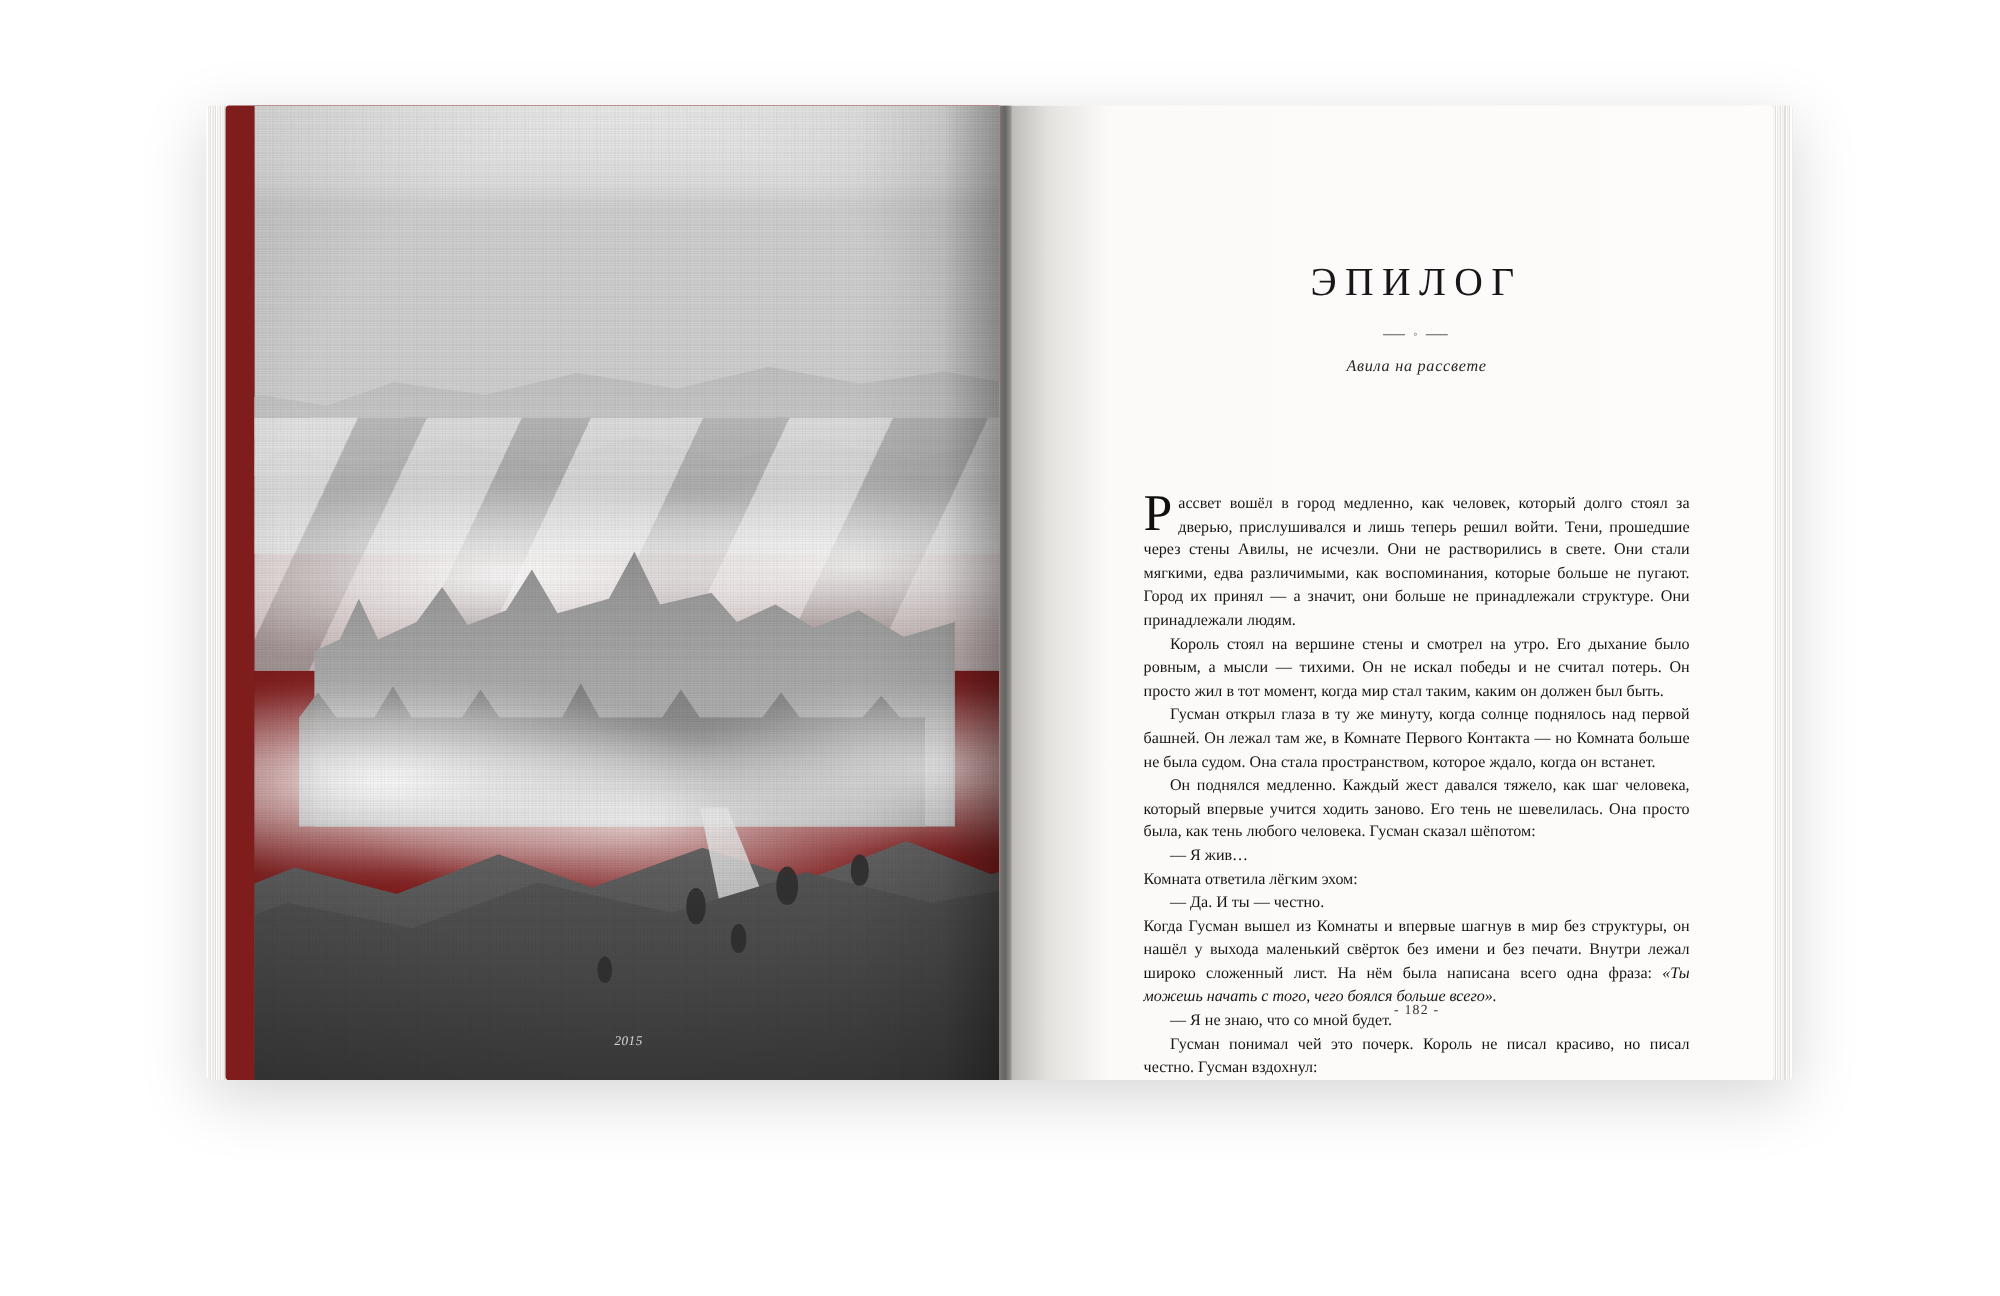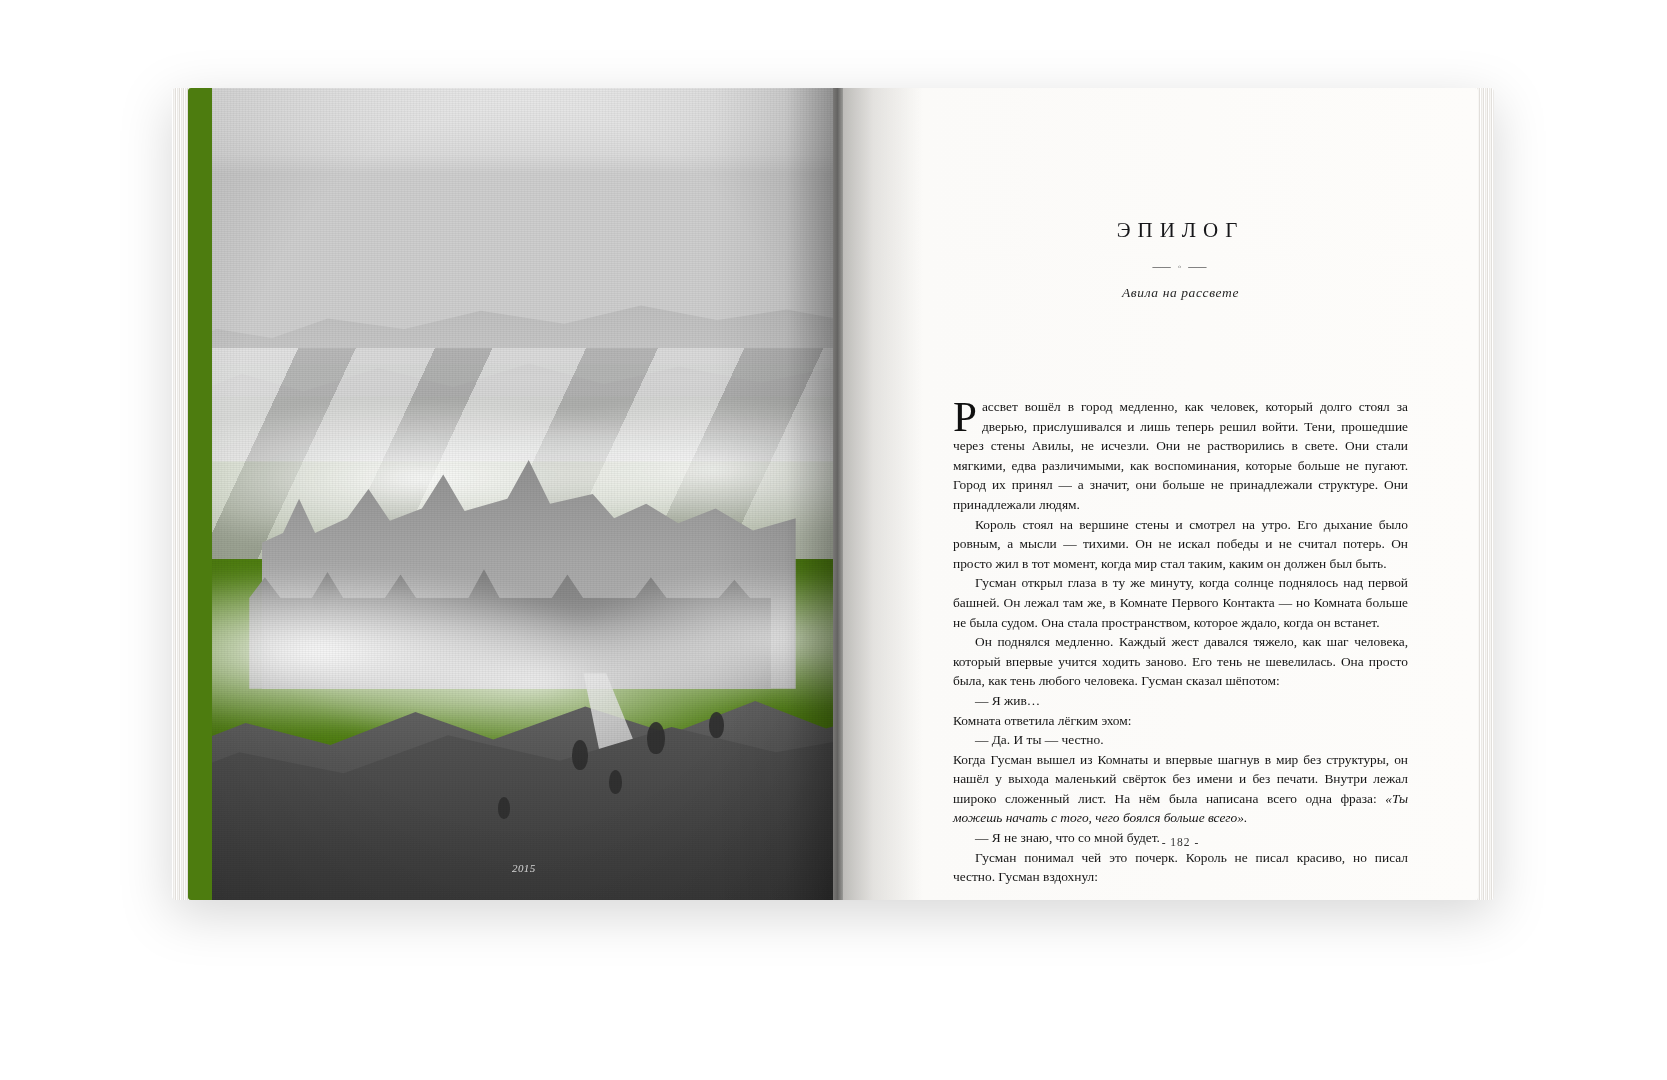--- a/index.html
+++ b/index.html
@@ -47,21 +47,21 @@
         #e2dfdb 3px, #e2dfdb 4px);
   }
   .edge.left  { left: -16px;  border-radius: 4px 0 0 4px; }
   .edge.right { right: -16px; border-radius: 0 4px 4px 0; }
 
   
   .page {
     position: relative;
     width: 645px;
     height: 812px;
-    background: #4d7c0f;
+    background: #7f1d1d;
     overflow: hidden;
   }
 
   .page-left {
     border-radius: 3px 0 0 3px;
   }
 
   .photo-wrap {
     position: absolute;
     left: 24px;
@@ -201,21 +201,21 @@
     left: 120px;
     top: 0;
     width: 455px;
     height: 812px;
   }
 
   .chapter-title {
     margin-top: 130px;
     text-align: center;
     font-family: "Liberation Serif", serif;
-    font-size: 21px;
+    font-size: 33px;
     letter-spacing: 7px;
     font-weight: 400;
     color: #17171a;
   }
   .ornament {
     text-align: center;
     margin-top: 16px;
     font-size: 10px;
     color: #5c5c5c;
     letter-spacing: 2px;

